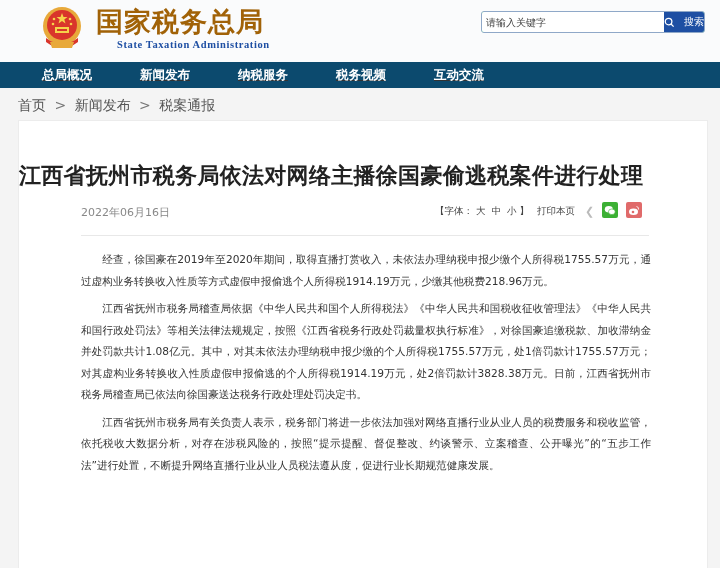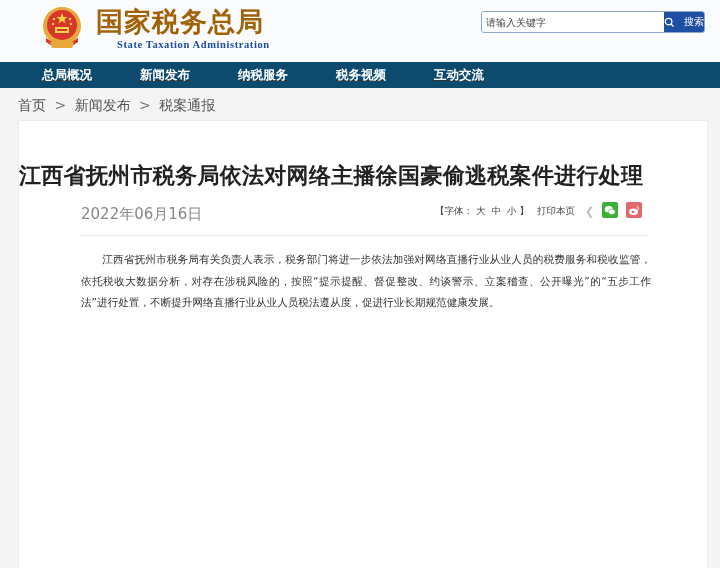--- a/index.html
+++ b/index.html
@@ -21,21 +21,21 @@
   .nav { position: absolute; left: 0; top: 62px; width: 720px; height: 26px; background: #0c4a6e; display: flex; text-decoration: underline; }
   .nav-item { width: 98px; text-align: center; color: #fff; font-size: 12.5px; font-weight: bold; line-height: 26px; cursor: pointer; }
   .nav-item:first-child { margin-left: 18px; }
 
   .breadcrumb { position: absolute; left: 18px; top: 97px; font-size: 14px; color: #555; white-space: nowrap; }
   .breadcrumb .sep { margin: 0 4px; color: #777; }
   .breadcrumb a { color: #555; text-decoration: none; }
 
   .panel { position: absolute; left: 18px; top: 120px; width: 690px; height: 460px; background: #fff; border: 1px solid #ececec; }
   .article-title { position: absolute; left: 0; top: 40px; width: 690px; text-align: left; font-size: 22px; color: #222; letter-spacing: 0.3px; white-space: nowrap; }
-  .date { position: absolute; left: 62px; top: 84px; font-size: 15px; color: #888; }
+  .date { position: absolute; left: 62px; top: 84px; font-size: 11px; color: #888; }
   .tools { position: absolute; left: 416px; top: 81px; font-size: 9.5px; color: #444; display: flex; align-items: flex-end; white-space: nowrap; }
   .tools .font-size a { margin: 0 3px; color: #444; cursor: pointer; }
   .tools .print { margin-left: 8px; cursor: pointer; }
   .share-icon { margin-left: 10px; color: #bbb; font-size: 11px; }
   .wechat-icon { margin-left: 8px; width: 16px; height: 16px; background: #3cb034; border-radius: 2px; display: inline-flex; align-items: center; justify-content: center; cursor: pointer; }
   .weibo-icon { margin-left: 8px; width: 16px; height: 16px; background: #e06a6a; border-radius: 2px; display: inline-flex; align-items: center; justify-content: center; cursor: pointer; }
   .divider { position: absolute; left: 62px; top: 114px; width: 568px; height: 1px; background: #e8e8e8; }
 
   .body-text { position: absolute; left: 62px; top: 128px; width: 570px; font-size: 10.6px; color: #333; line-height: 21.5px; text-align: justify; }
   .body-text p { text-indent: 2em; margin-bottom: 6px; }
@@ -107,15 +107,17 @@
       <svg width="12" height="11" viewBox="0 0 12 11">
         <ellipse cx="5.5" cy="6.8" rx="4.5" ry="3.2" fill="#fff"></ellipse>
         <circle cx="5" cy="7" r="1.3" fill="#e06a6a"></circle>
         <path d="M8.5 1.5 Q11 2 10.5 4.5" stroke="#fff" stroke-width="0.9" fill="none"></path>
       </svg>
     </span>
   </div>
   <div class="divider"></div>
 
   <div class="body-text">
+    <p>经查，徐国豪在2019年至2020年期间，取得直播打赏收入，未依法办理纳税申报少缴个人所得税1755.57万元，通过虚构业务转换收入性质等方式虚假申报偷逃个人所得税1914.19万元，少缴其他税费218.96万元。</p>
+    <p>江西省抚州市税务局稽查局依据《中华人民共和国个人所得税法》《中华人民共和国税收征收管理法》《中华人民共和国行政处罚法》等相关法律法规规定，按照《江西省税务行政处罚裁量权执行标准》，对徐国豪追缴税款、加收滞纳金并处罚款共计1.08亿元。其中，对其未依法办理纳税申报少缴的个人所得税1755.57万元，处1倍罚款计1755.57万元；对其虚构业务转换收入性质虚假申报偷逃的个人所得税1914.19万元，处2倍罚款计3828.38万元。日前，江西省抚州市税务局稽查局已依法向徐国豪送达税务行政处理处罚决定书。</p>
     <p>江西省抚州市税务局有关负责人表示，税务部门将进一步依法加强对网络直播行业从业人员的税费服务和税收监管，依托税收大数据分析，对存在涉税风险的，按照“提示提醒、督促整改、约谈警示、立案稽查、公开曝光”的“五步工作法”进行处置，不断提升网络直播行业从业人员税法遵从度，促进行业长期规范健康发展。</p>
   </div>
 </div>
 
 </body></html>

